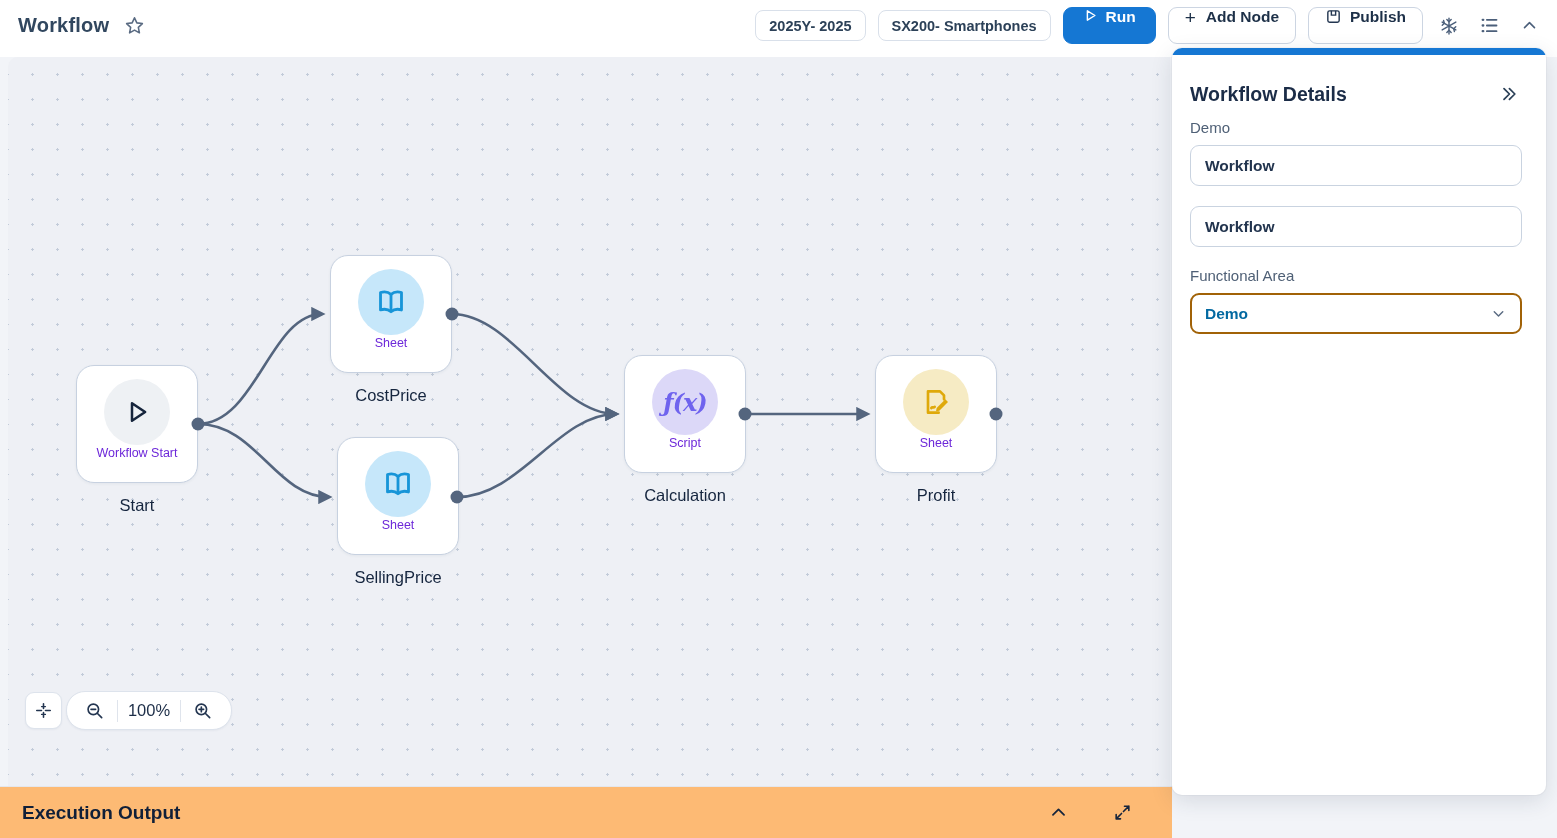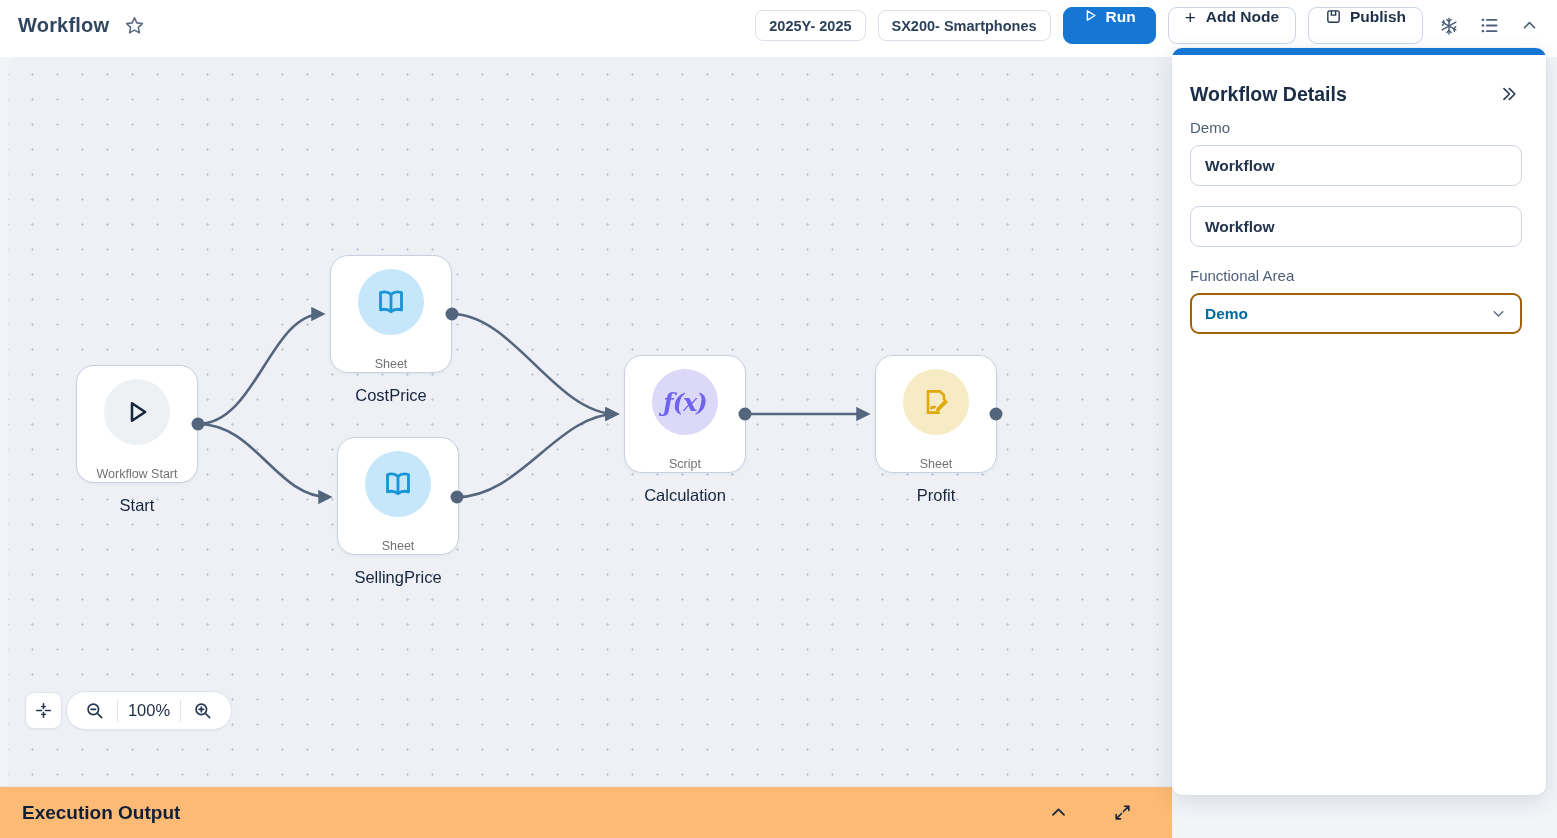--- a/index.html
+++ b/index.html
@@ -55,21 +55,21 @@
     cursor:pointer;
   }
   .node-circle {
     width:66px; height:66px; border-radius:50%; margin-top:13px;
     display:flex; align-items:center; justify-content:center;
   }
   .circle-start  { background:#eef1f4; }
   .circle-sheet  { background:#c6e7fa; }
   .circle-script { background:#dcd8f8; }
   .circle-profit { background:#f6ebc4; }
-  .node-type { margin-top:22px; font-size:12.5px; color:#737373;text-align:right; }
+  .node-type { margin-top:1px; font-size:12.5px; color:#6d28d9;text-align:right; }
   .node-name { margin-top:13px; font-size:16.5px; color:#15253e; white-space:nowrap; }
   .fx-glyph { font-size:24px; color:#6f63ee; font-weight:700; font-family:"DejaVu Serif", serif; font-style:italic; letter-spacing:-1px; }
 
   
   .canvas-controls { position:absolute; left:17px; bottom:56px; display:flex; align-items:center; gap:4px; z-index:4; }
   .fit-btn {
     width:37px; height:37px; background:#fff; border:1px solid #dde3ec; border-radius:9px;
     display:flex; align-items:center; justify-content:center; cursor:pointer;
     box-shadow:0 1px 2px rgba(40,60,90,.05); color:#233550;
   }

